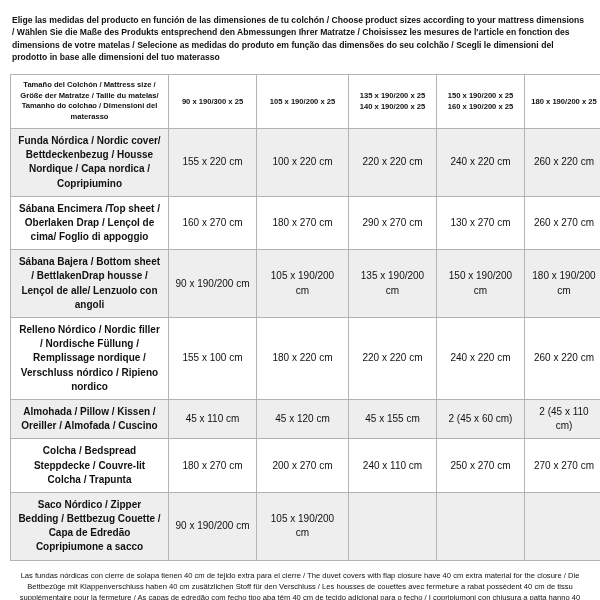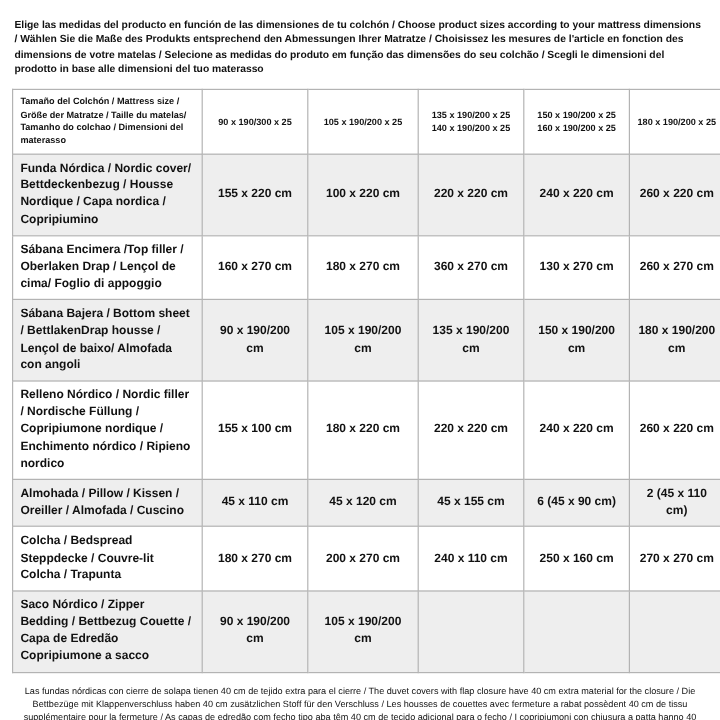--- a/index.html
+++ b/index.html
@@ -38,26 +38,26 @@
   table.matrix td {
     border: 1px solid #b3b3b3;
     vertical-align: middle;
     font-size: 10px;
     line-height: 1.42;
     padding: 5px 6px;
   }
   td.rowhead {
     width: 145px;
     font-weight: bold;
-    text-align: left;
+    text-align: center;
     background: #ffffff;
   }
   td.cell {
     text-align: center;
-    font-weight: bold;
+    font-weight: normal;
   }
   tr.head td {
     font-weight: bold;
     font-size: 7.6px;
   }
   tr.head td.cell {
     line-height: 1.5;
   }
   tr.zebra td {
     background: #eeeeee;
@@ -109,61 +109,61 @@
       <tr class="zebra">
         <td class="rowhead">Funda Nórdica /  Nordic cover/ Bettdeckenbezug / Housse Nordique / Capa nordica / Copripiumino</td>
         <td class="cell">155 x 220 cm</td>
         <td class="cell">100 x 220 cm</td>
         <td class="cell">220 x 220 cm</td>
         <td class="cell">240 x 220 cm</td>
         <td class="cell">260 x 220 cm</td>
       </tr>
 
       <tr>
-        <td class="rowhead">Sábana Encimera /Top filler / Oberlaken Drap / Lençol de cima/ Foglio di appoggio</td>
+        <td class="rowhead">Sábana Encimera /Top sheet / Oberlaken Drap / Lençol de cima/ Foglio di appoggio</td>
         <td class="cell">160 x 270 cm</td>
         <td class="cell">180 x 270 cm</td>
-        <td class="cell">360 x 270 cm</td>
+        <td class="cell">290 x 270 cm</td>
         <td class="cell">130 x 270 cm</td>
         <td class="cell">260 x 270 cm</td>
       </tr>
 
       <tr class="zebra">
-        <td class="rowhead">Sábana Bajera / Bottom sheet / BettlakenDrap housse / Lençol de baixo/ Almofada con angoli</td>
+        <td class="rowhead">Sábana Bajera / Bottom sheet / BettlakenDrap housse / Lençol de alle/ Lenzuolo con angoli</td>
         <td class="cell">90 x 190/200 cm</td>
         <td class="cell">105 x 190/200 cm</td>
         <td class="cell">135 x 190/200 cm</td>
         <td class="cell">150 x 190/200 cm</td>
         <td class="cell">180 x 190/200 cm</td>
       </tr>
 
       <tr>
-        <td class="rowhead">Relleno Nórdico / Nordic filler / Nordische Füllung / Copripiumone nordique / Enchimento nórdico / Ripieno nordico</td>
+        <td class="rowhead">Relleno Nórdico / Nordic filler / Nordische Füllung / Remplissage nordique / Verschluss nórdico / Ripieno nordico</td>
         <td class="cell">155 x 100 cm</td>
         <td class="cell">180 x 220 cm</td>
         <td class="cell">220 x 220 cm</td>
         <td class="cell">240 x 220 cm</td>
         <td class="cell">260 x 220 cm</td>
       </tr>
 
       <tr class="zebra">
         <td class="rowhead">Almohada / Pillow / Kissen / Oreiller / Almofada / Cuscino</td>
         <td class="cell">45 x 110 cm</td>
         <td class="cell">45 x 120 cm</td>
         <td class="cell">45 x 155 cm</td>
-        <td class="cell">6 (45 x 90 cm)</td>
+        <td class="cell">2 (45 x 60 cm)</td>
         <td class="cell">2 (45 x 110 cm)</td>
       </tr>
 
       <tr>
         <td class="rowhead">Colcha / Bedspread Steppdecke / Couvre-lit Colcha / Trapunta</td>
         <td class="cell">180 x 270 cm</td>
         <td class="cell">200 x 270 cm</td>
         <td class="cell">240 x 110 cm</td>
-        <td class="cell">250 x 160 cm</td>
+        <td class="cell">250 x 270 cm</td>
         <td class="cell">270 x 270 cm</td>
       </tr>
 
       <tr class="zebra">
         <td class="rowhead">Saco Nórdico / Zipper Bedding / Bettbezug Couette / Capa de Edredão Copripiumone a sacco</td>
         <td class="cell">90 x 190/200 cm</td>
         <td class="cell">105 x 190/200 cm</td>
         <td class="cell"></td>
         <td class="cell"></td>
         <td class="cell"></td>

